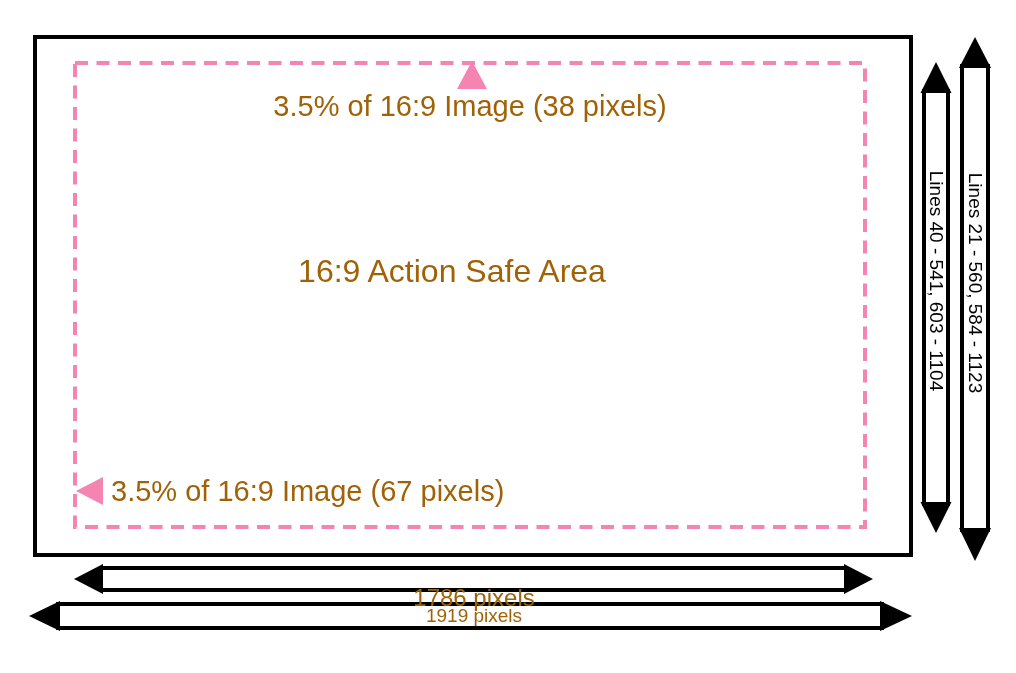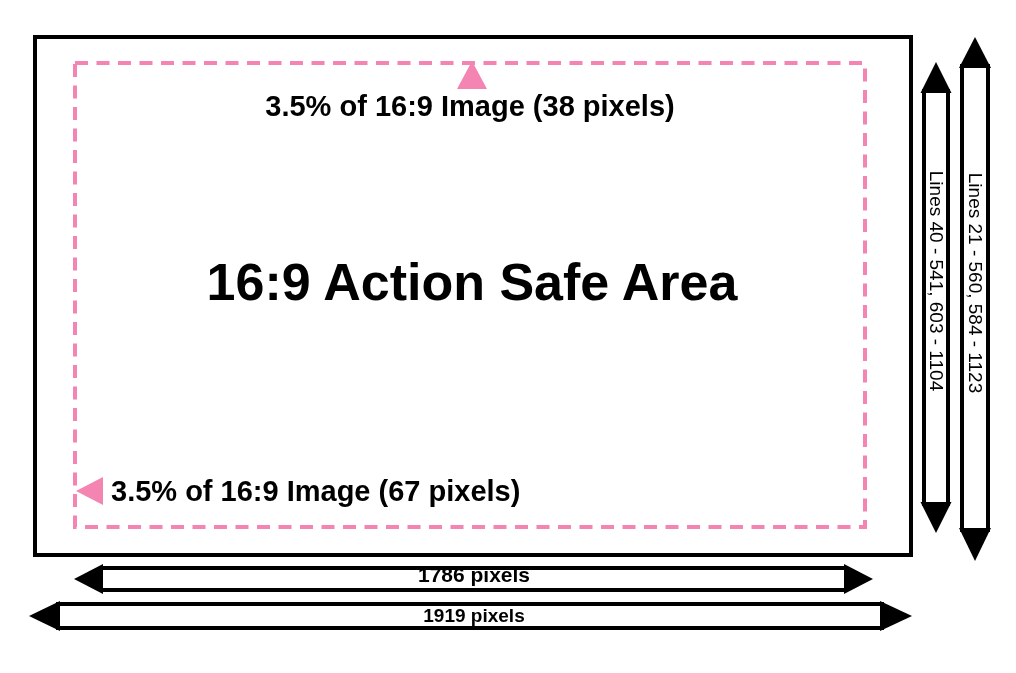--- a/index.html
+++ b/index.html
@@ -16,30 +16,29 @@
     overflow: hidden;
   }
   #shapes {
     position: absolute;
     left: 0; top: 0;
     width: 1016px;
     height: 673px;
   }
   .label {
     position: absolute;
-    color: #000000;
+    color: #a16207;
     white-space: nowrap;
     line-height: 1.05;
-    font-weight: bold;
   }
   .label.centered { transform: translateX(-50%); }
   .top-margin-label   { left: 470px; top: 91px;  font-size: 29px; }
-  .safe-area-title    { left: 472px; top: 255px; font-size: 52px; }
+  .safe-area-title    { left: 452px; top: 255px; font-size: 32px; }
   .left-margin-label  { left: 111px; top: 476px; font-size: 29px; }
-  .safe-width-label   { left: 474px; top: 564px; font-size: 21px; }
+  .safe-width-label   { left: 474px; top: 585px; font-size: 24px; }
   .full-width-label   { left: 474px; top: 606px; font-size: 19px; }
   .v-label {
     position: absolute;
     font-size: 19px;
     color: #000000;
     white-space: nowrap;
     transform: translate(-50%, -50%) rotate(90deg);
   }
   .safe-height-label { left: 936px; top: 281px; }
   .full-height-label { left: 975px; top: 283px; }

